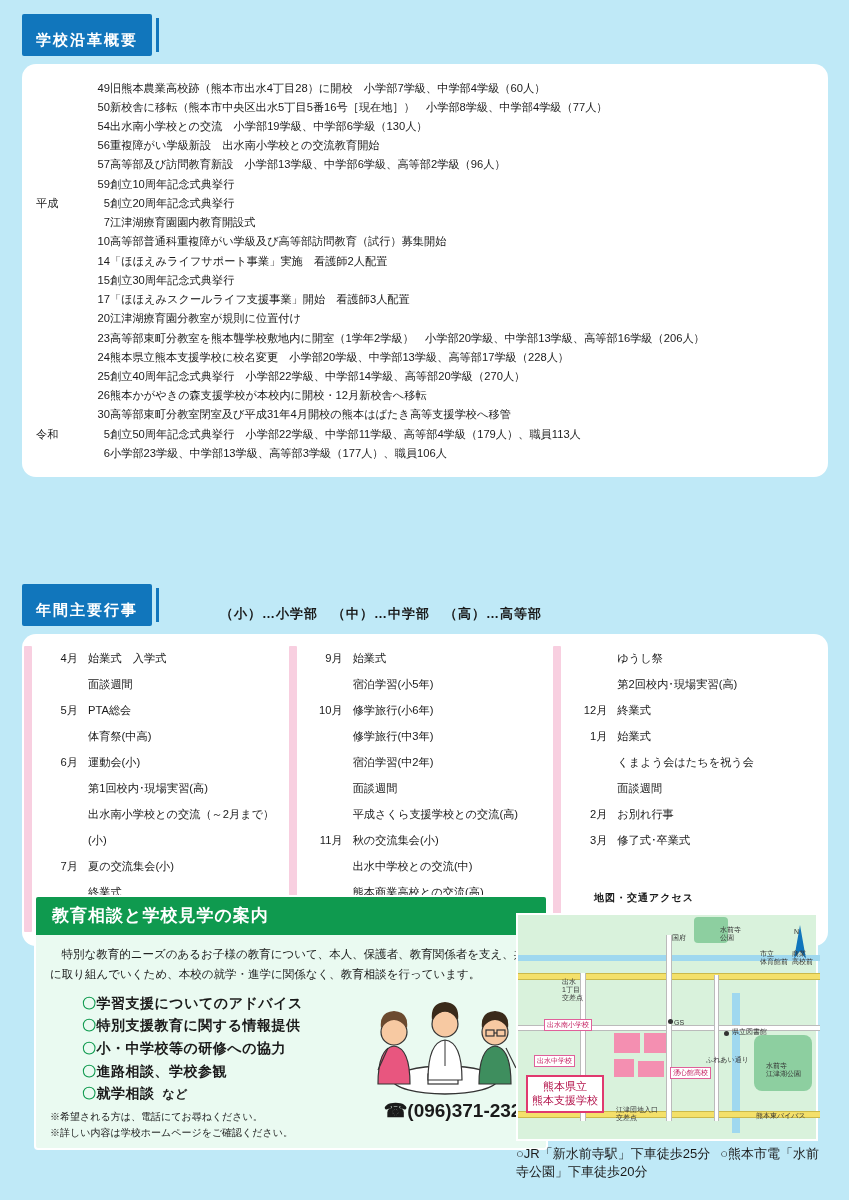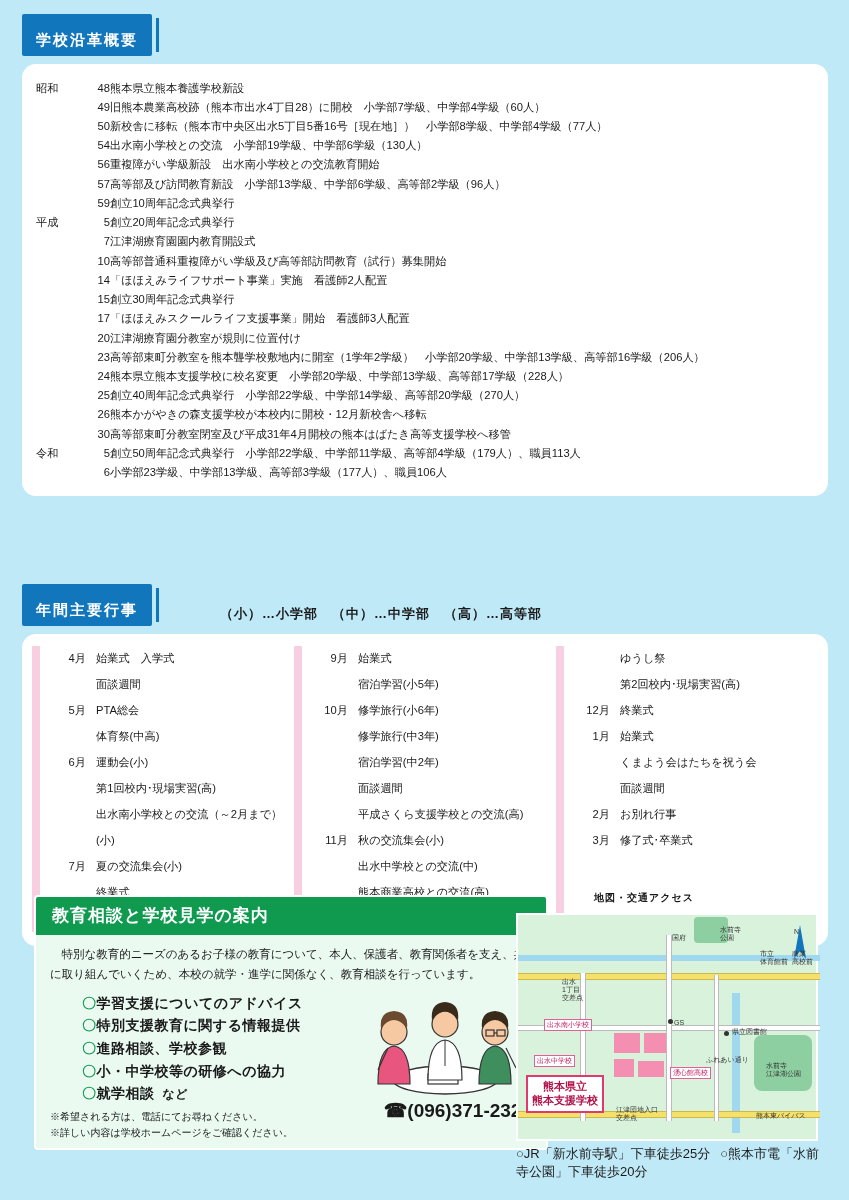--- a/index.html
+++ b/index.html
@@ -54,21 +54,21 @@
   td.yr  { width: 32px; text-align: right; padding-right: 12px; }
   td.txt { }
 
   
   #events-wrap { position: absolute; left: 22px; top: 584px; width: 806px; }
   #events-card {
     background: #ffffff;
     border-radius: 14px;
     margin-top: 8px;
     width: 806px;
-    padding: 12px 10px 14px 10px;
+    padding: 12px 10px 14px 2px;
     display: flex;
   }
   .ev-col { display: flex; flex: 1; }
   .ev-bar { width: 8px; background: #f8cfe0; border-radius: 1px; margin-right: 14px; }
   .ev-list { flex: 1; }
   .ev-row { display: flex; font-size: 11.2px; line-height: 2.32; }
   .ev-m { width: 42px; text-align: right; padding-right: 10px; font-weight: normal; }
   .ev-t { flex: 1; }
 
   
@@ -113,44 +113,39 @@
   #map-foot { position: absolute; left: 516px; top: 260px; width: 310px; font-size: 13px; }
   #map-foot span { margin-right: 10px; }
 
   .mlabel {
     position: absolute; background: #ffffff; border: 1px solid #e0609a;
     color: #c2185b; font-size: 7px; padding: 1px 2px; white-space: nowrap; line-height: 1.15;
   }
   .mlabel.plain { border-color:#999; color:#333; background:transparent; border:none; }
   .mschool {
     position: absolute; background: #ffffff; border: 2px solid #e0396f;
-    color: #b3124a; font-size: 11px; font-weight: bold; padding: 3px 4px;
+    color: #b3124a; font-size: 11px; font-weight: normal; padding: 3px 4px;
     line-height: 1.25; text-align: center;
   }
   .road { position: absolute; background: #ffffff; }
   .road.yellow { background: #f4e06a; }
   .river { position: absolute; background: #9fd8ef; }
   .pinkblk { position: absolute; background: #f48fb1; }
   .greenblk { position: absolute; background: #8dcfa0; }
   .dot { position: absolute; width:5px; height:5px; background:#333; border-radius:50%; }
 </style>
 </head>
 <body>
 
 <div id="history-wrap">
   <div class="sec-head">学校沿革概要</div>
   <div id="history-card">
     <table class="hist">
       <tbody id="history-body">
           <tr>
-            <td class="era">昭和</td>
-            <td class="yr">48</td>
-            <td class="txt">熊本県立熊本養護学校新設</td>
-          </tr>
-          <tr>
             <td class="era"></td>
             <td class="yr">49</td>
             <td class="txt">旧熊本農業高校跡（熊本市出水4丁目28）に開校　小学部7学級、中学部4学級（60人）</td>
           </tr>
           <tr>
             <td class="era"></td>
             <td class="yr">50</td>
             <td class="txt">新校舎に移転（熊本市中央区出水5丁目5番16号［現在地］）　小学部8学級、中学部4学級（77人）</td>
           </tr>
           <tr>
@@ -386,22 +381,22 @@
 
 <div id="bottom">
 
   <div id="consult-card">
     <div id="consult-title">教育相談と学校見学の案内</div>
     <div id="consult-body">
       <div id="consult-lead">特別な教育的ニーズのあるお子様の教育について、本人、保護者、教育関係者を支え、共に取り組んでいくため、本校の就学・進学に関係なく、教育相談を行っています。</div>
       <div id="bullets">
           <div class="bullet"><span class="o">〇</span><span>学習支援についてのアドバイス</span></div>
           <div class="bullet"><span class="o">〇</span><span>特別支援教育に関する情報提供</span></div>
+          <div class="bullet"><span class="o">〇</span><span>小・中学校等の研修への協力</span></div>
           <div class="bullet"><span class="o">〇</span><span>進路相談、学校参観</span></div>
-          <div class="bullet"><span class="o">〇</span><span>小・中学校等の研修への協力</span></div>
           <div class="bullet"><span class="o">〇</span><span>就学相談</span><span class="nado">など</span></div>
         </div>
     </div>
 
     <svg id="illust" viewBox="0 0 190 112">
 
       <ellipse cx="95" cy="92" rx="52" ry="14" fill="#ffffff" stroke="#333" stroke-width="1.4"></ellipse>
       <rect x="78" y="86" width="30" height="10" fill="#ffffff" stroke="#333" stroke-width="1.2"></rect>
 
       <circle cx="44" cy="44" r="13" fill="#f7c9a2" stroke="#333" stroke-width="1.2"></circle>

